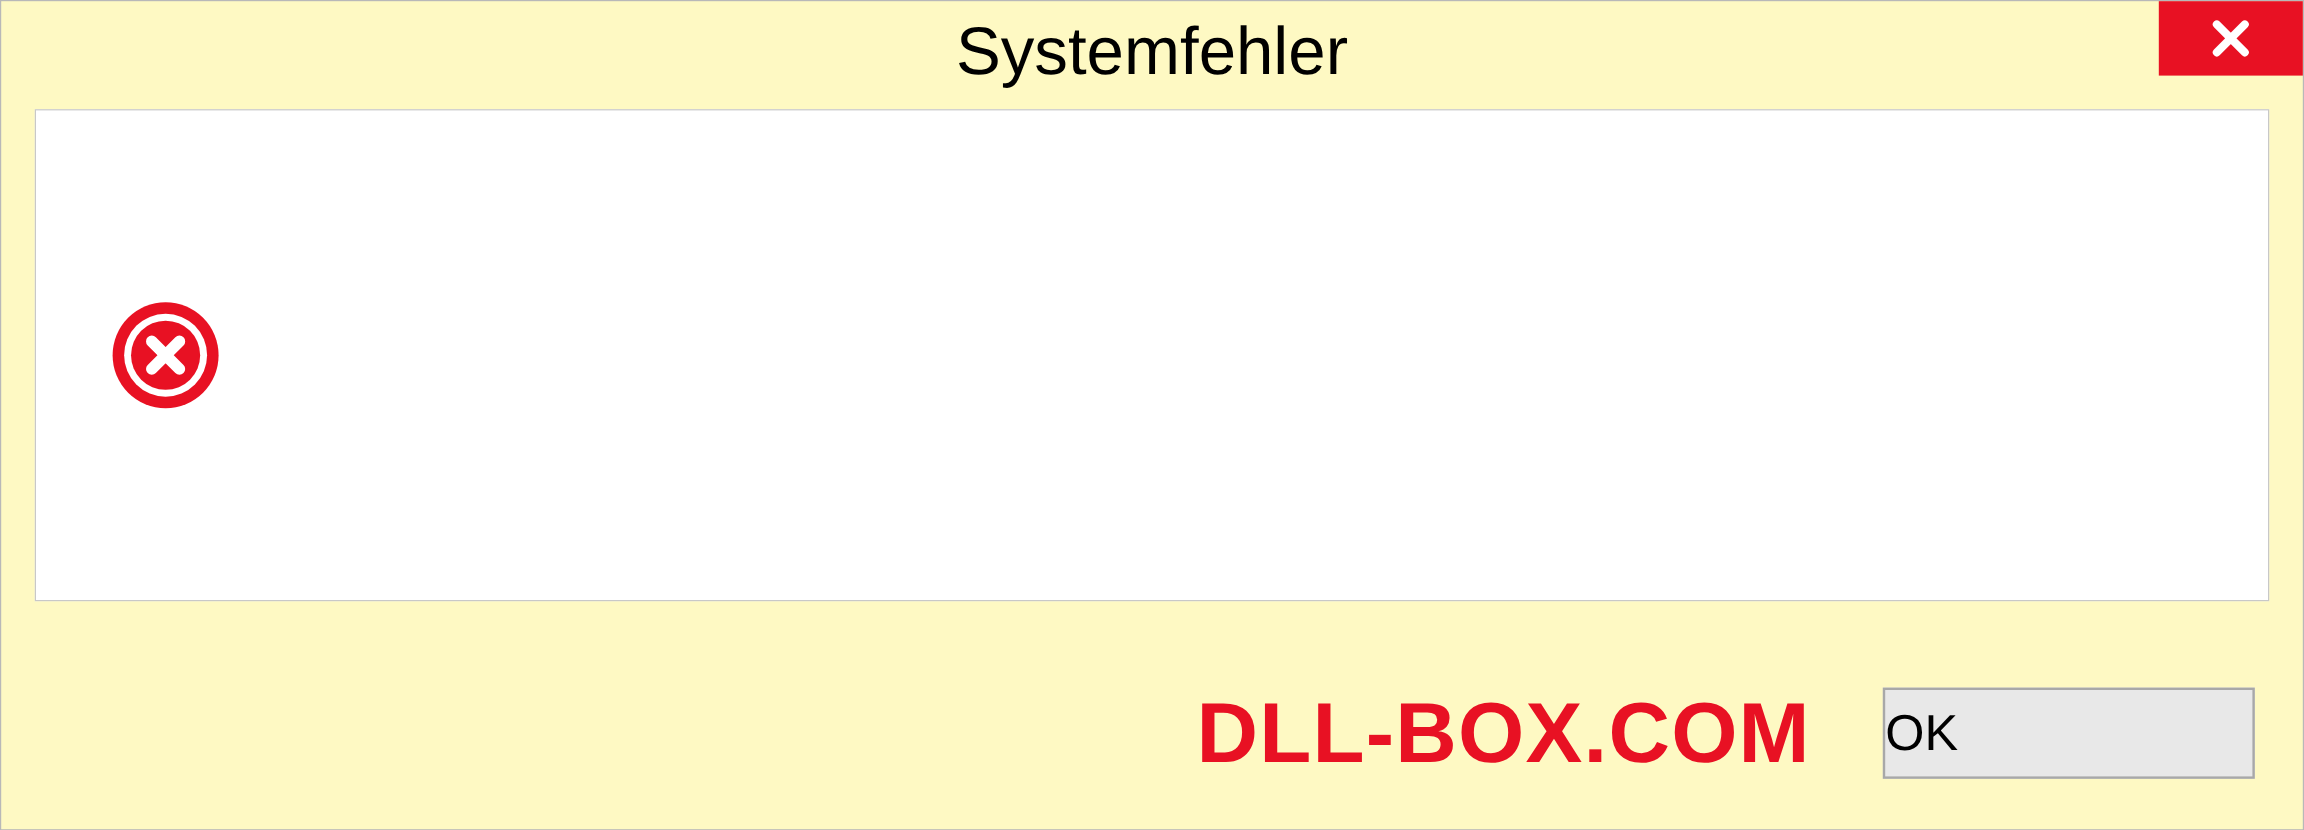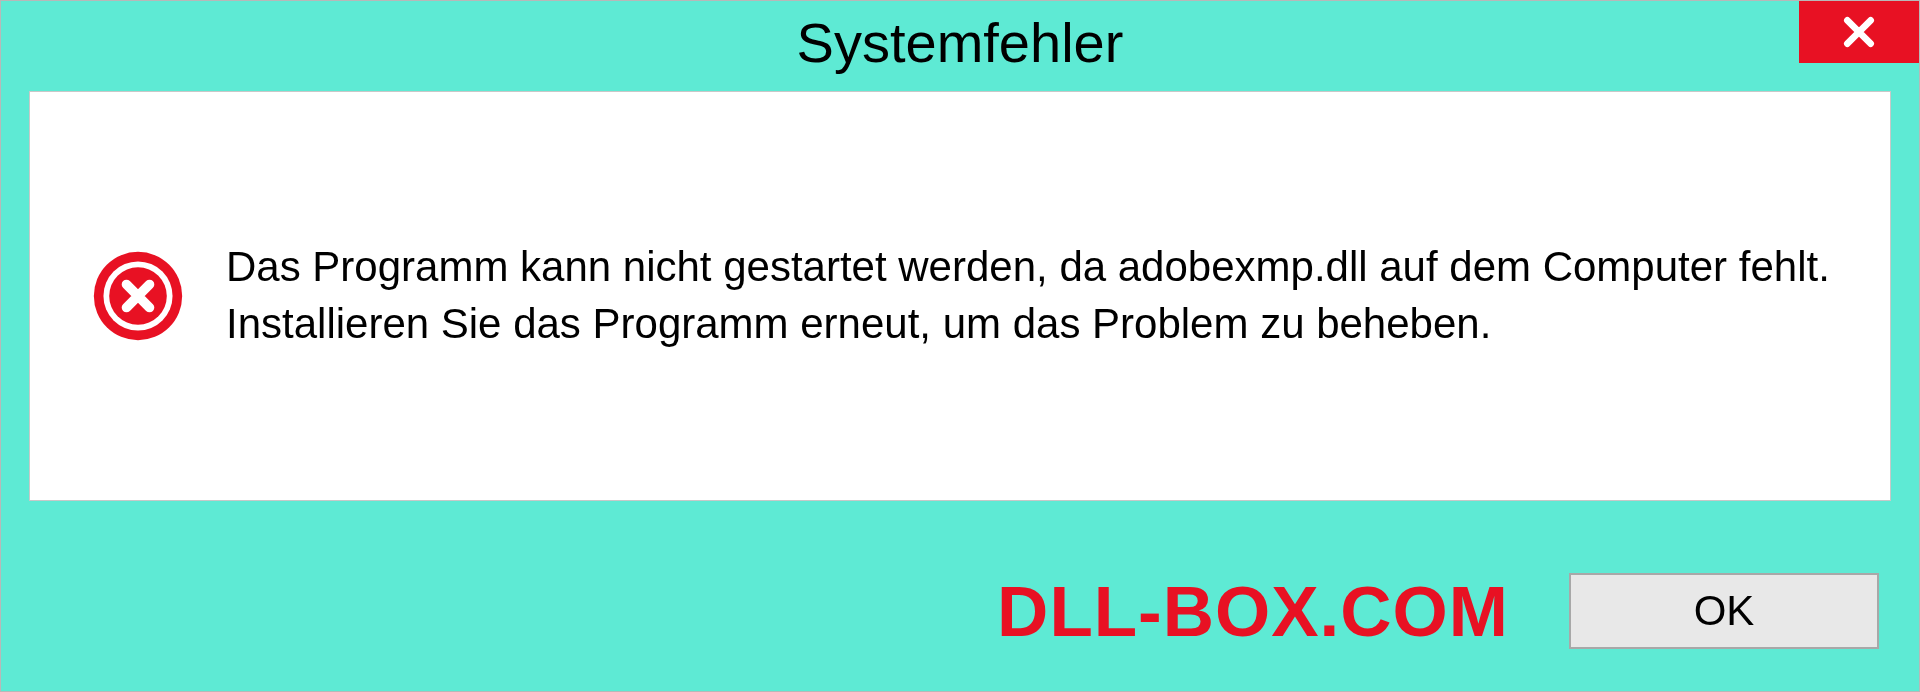--- a/index.html
+++ b/index.html
@@ -10,21 +10,21 @@
     body {
       width: 1920px;
       height: 692px;
       font-family: Arial, Helvetica, sans-serif;
       background: #f0f0f0;
       overflow: hidden;
     }
     .dialog {
       width: 1920px;
       height: 692px;
-      background: #5eead4;
+      background: #fef9c3;
       border: 1px solid #b8b8b8;
       position: relative;
     }
     .titlebar {
       height: 82px;
       display: flex;
       align-items: center;
       justify-content: center;
       position: relative;
     }
@@ -90,21 +90,21 @@
     }
     .ok-btn {
       width: 310px;
       height: 76px;
       background: #e8e8e8;
       border: 2px solid #a8a8a8;
       font-size: 42px;
       color: #000;
       display: flex;
       align-items: center;
-      justify-content: center;
+      justify-content: flex-start;
       cursor: pointer;
     }
   </style>
 </head>
 <body>
 
 <div class="dialog">
   <div class="titlebar">
     <div class="title">Systemfehler</div>
     <div class="close-btn">
@@ -116,21 +116,20 @@
 
   <div class="content-box">
     <div class="error-icon">
       <svg viewBox="0 0 100 100">
         <circle cx="50" cy="50" r="46" fill="#e81123"></circle>
         <circle cx="50" cy="50" r="36" fill="#ffffff"></circle>
         <circle cx="50" cy="50" r="30" fill="#e81123"></circle>
         <path d="M38 38 L62 62 M62 38 L38 62" stroke="#ffffff" stroke-width="10" stroke-linecap="round" fill="none"></path>
       </svg>
     </div>
-    <div class="message">Das Programm kann nicht gestartet werden, da adobexmp.dll auf dem Computer fehlt. Installieren Sie das Programm erneut, um das Problem zu beheben.</div>
   </div>
 
   <div class="footer">
     <div class="watermark">DLL-BOX.COM</div>
     <div class="ok-btn">
       <span>OK</span>
     </div>
   </div>
 </div>
 

